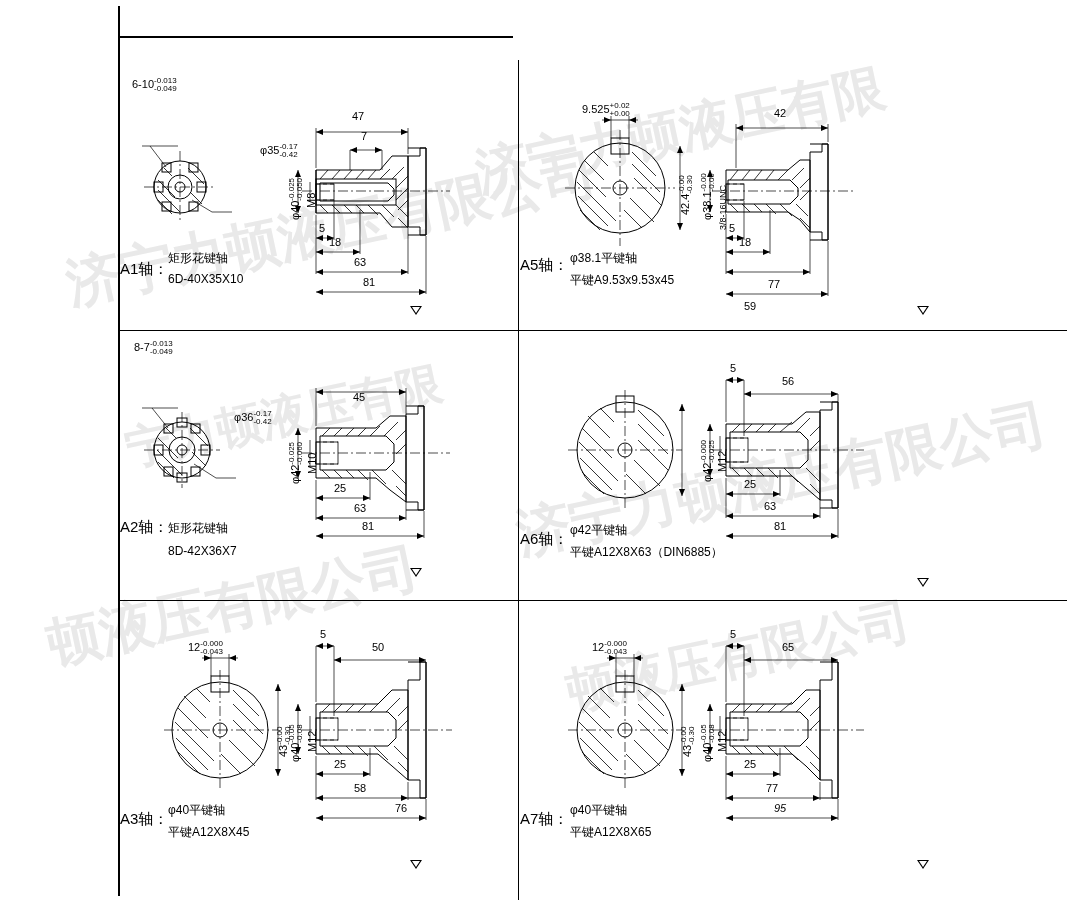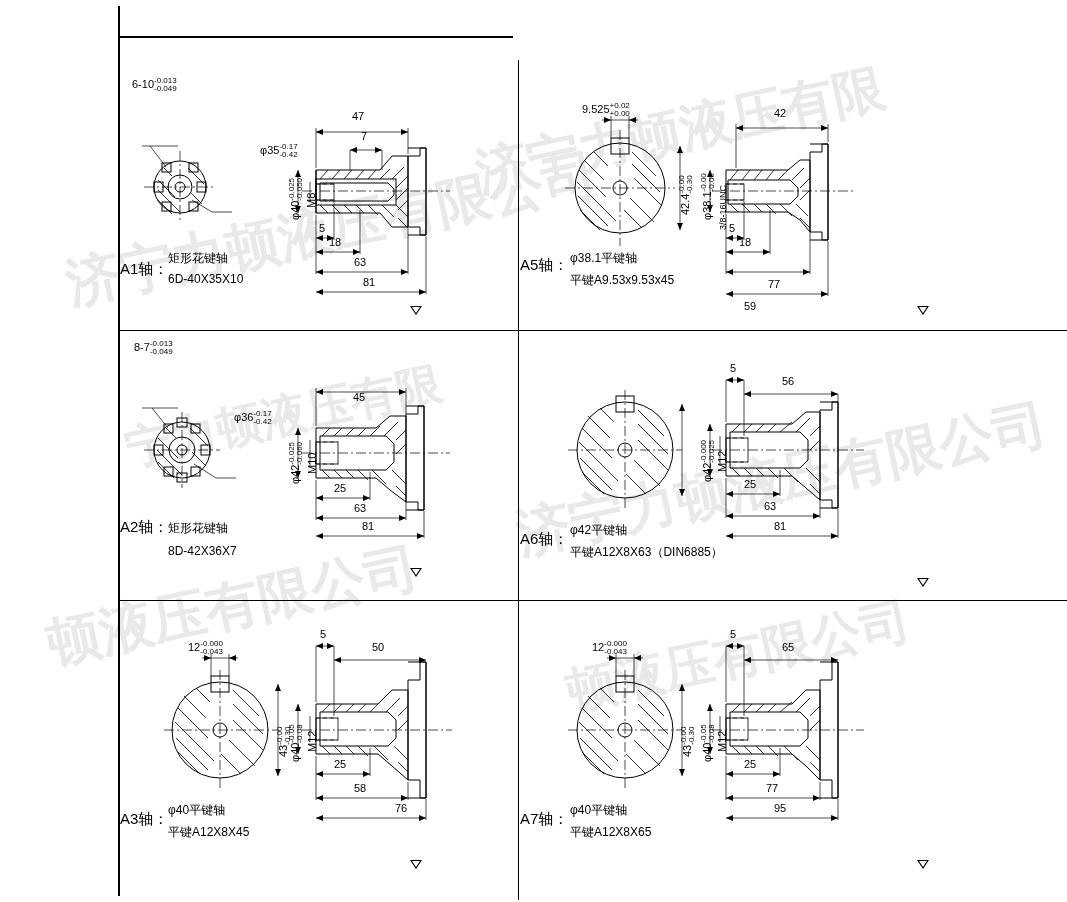--- a/index.html
+++ b/index.html
@@ -761,21 +761,21 @@
     <span class="lbl lbl-sm" style="left:72px;top:38px;">
       <span>12</span><span class="tol"><span>-0.000</span><br><span>-0.043</span></span>
     </span>
     <span class="lbl lbl-sm" style="left:160px;top:155px;transform:rotate(-90deg);transform-origin:left top;">
       <span>43</span><span class="tol"><span>-0.00</span><br><span>-0.30</span></span>
     </span>
     <span class="lbl lbl-sm" style="left:210px;top:26px;">5</span>
     <span class="lbl lbl-sm" style="left:262px;top:39px;">65</span>
     <span class="lbl lbl-sm" style="left:224px;top:156px;">25</span>
     <span class="lbl lbl-sm" style="left:246px;top:180px;">77</span>
-    <span class="lbl lbl-sm" style="left:254px;top:200px;">95</span>
+    <span class="lbl lbl-sm" style="left:254px;top:200px;font-style:italic;">95</span>
     <span class="lbl lbl-sm" style="left:180px;top:160px;transform:rotate(-90deg);transform-origin:left top;">
       <span>φ40</span><span class="tol"><span>-0.05</span><br><span>-0.08</span></span>
     </span>
     <span class="lbl lbl-sm" style="left:196px;top:150px;transform:rotate(-90deg);transform-origin:left top;">M12</span>
 
     <span class="lbl lbl-big" style="left:0px;top:208px;">A7轴：</span>
     <span class="lbl lbl-mid" style="left:50px;top:200px;">φ40平键轴</span>
     <span class="lbl lbl-mid" style="left:50px;top:222px;">平键A12X8X65</span>
   </div>
   <div class="tri" style="left:917px;top:860px;">

